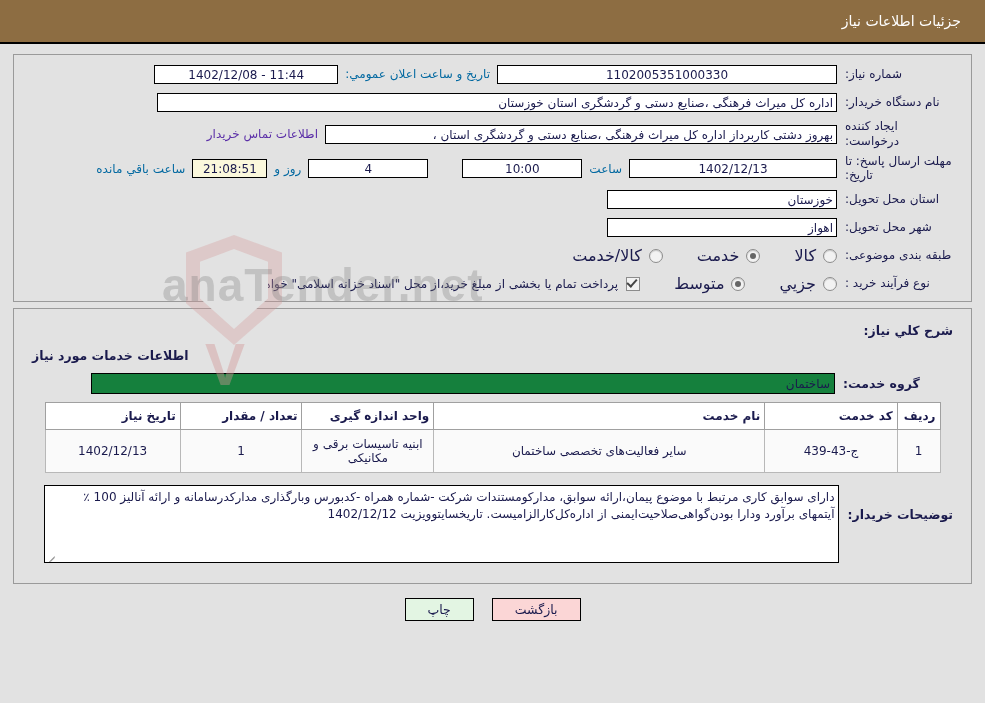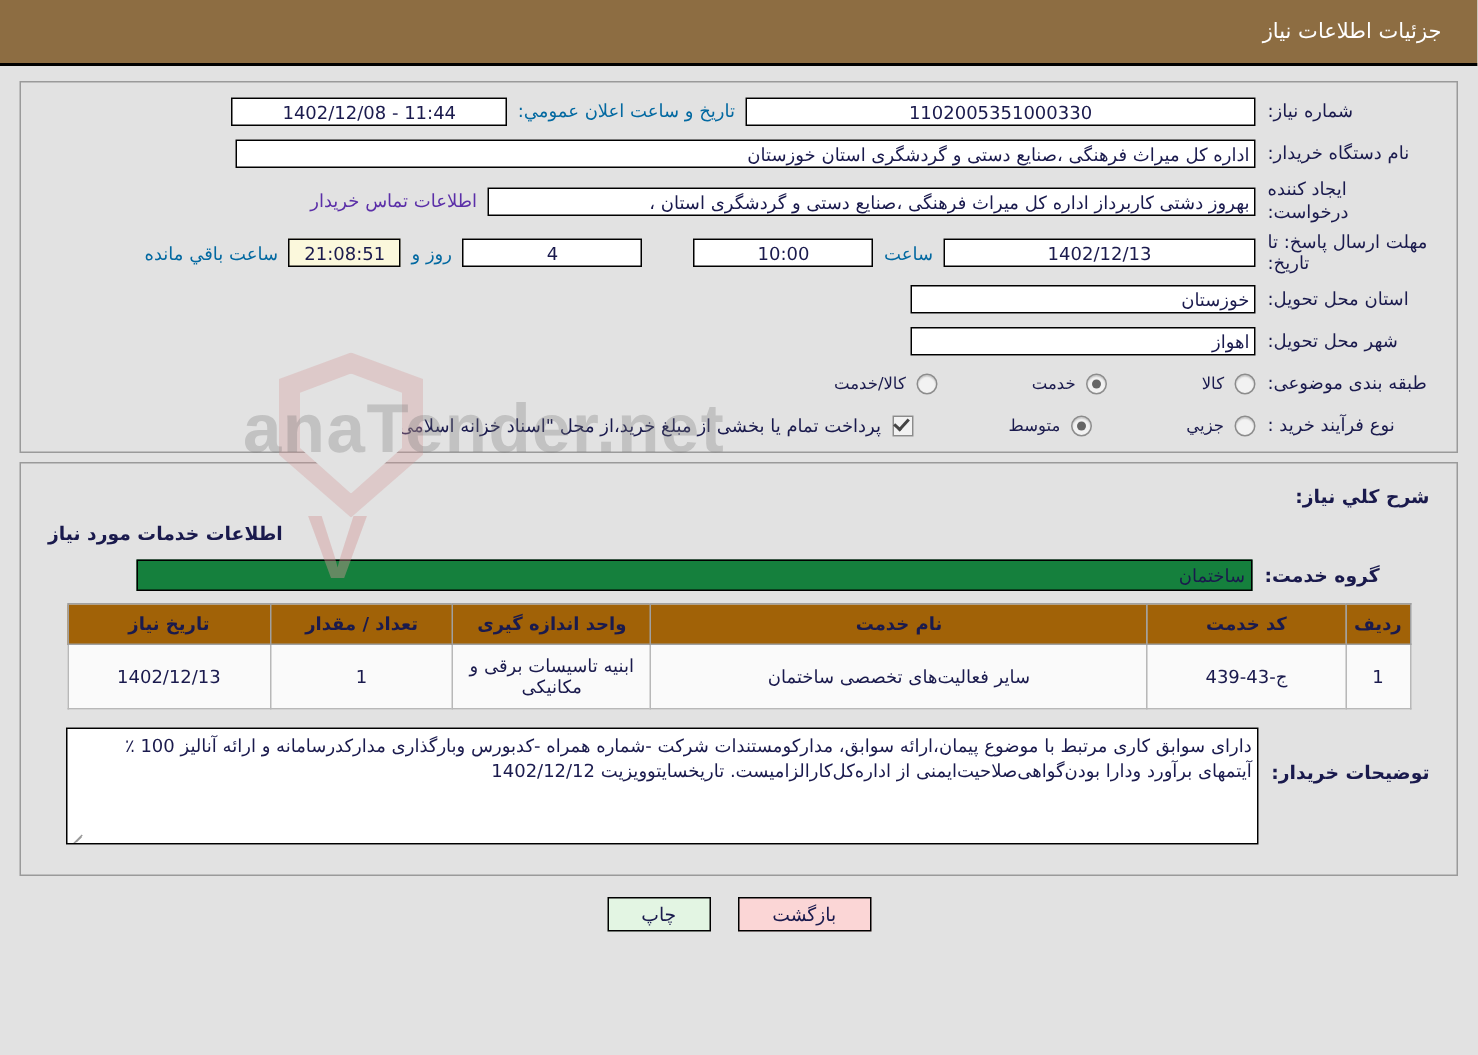--- a/index.html
+++ b/index.html
@@ -176,21 +176,21 @@
     flex: 0 0 auto;
   }
   .radio.on::after {
     content: "";
     position: absolute;
     left: 3px; top: 3px;
     width: 6px; height: 6px;
     border-radius: 50%;
     background: #666;
   }
-  .radio-item .rl { padding-right: 7px; font-size: 11px; margin-left: 29px; }
+  .radio-item .rl { padding-right: 7px; font-size: 16px; }
 
   .chk {
     width: 12px;
     height: 12px;
     border: 1px solid #8c8c8c;
     background: #f2f2f2;
     display: inline-block;
     position: relative;
     flex: 0 0 auto;
   }
@@ -276,27 +276,27 @@
   }
 
   
   table.svc {
     border-collapse: collapse;
     width: 896px;
     margin: 8px auto 0 auto;
     font-size: 12px;
   }
   table.svc th {
-    background: #a16207;
+    background: #ffffff;
     border: 1px solid #a0a0a0;
     font-weight: bold;
     font-size: 12px;
     color: #1a1a4d;
     padding: 6px 4px;
-    text-align: center;
+    text-align: right;
   }
   table.svc td {
     background: #fafafa;
     border: 1px solid #b8b8b8;
     padding: 7px 4px;
     text-align: center;
     color: #1a1a4d;
     vertical-align: middle;
   }
   .col-rdf { width: 34px; }

